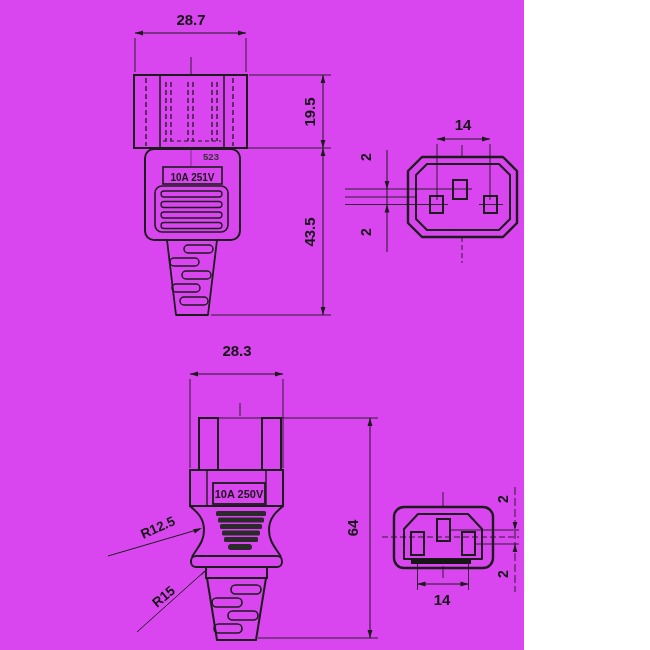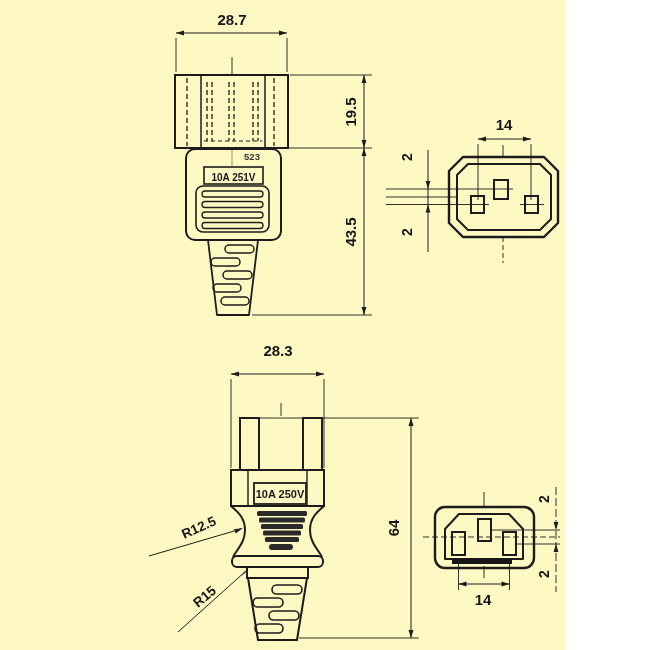--- a/index.html
+++ b/index.html
@@ -1,17 +1,17 @@
 <!DOCTYPE html>
 <html><head>
 <meta charset="utf-8">
 <style>
   html,body{margin:0;padding:0;}
-  .page{width:524px;height:650px;background:#fef9c3;position:relative;overflow:hidden;
-        font-family:"Liberation Sans", sans-serif;padding-left:41px;}
+  .page{width:524px;height:650px;background:#d946ef;position:relative;overflow:hidden;
+        font-family:"Liberation Sans", sans-serif;}
   svg{display:block;}
   .dim-text{font-family:"Liberation Sans", sans-serif;font-weight:bold;font-size:15px;fill:#161616;}
   .dim-text-sm{font-family:"Liberation Sans", sans-serif;font-weight:bold;font-size:14px;fill:#161616;}
   .rad-text{font-family:"Liberation Sans", sans-serif;font-weight:bold;font-size:13.5px;fill:#161616;}
   .rating-text{font-family:"Liberation Sans", sans-serif;font-weight:bold;font-size:10px;fill:#161616;}
   .mark-text{font-family:"Liberation Sans", sans-serif;font-weight:bold;font-size:9.5px;fill:#333;}
 </style>
 </head>
 <body>
 

